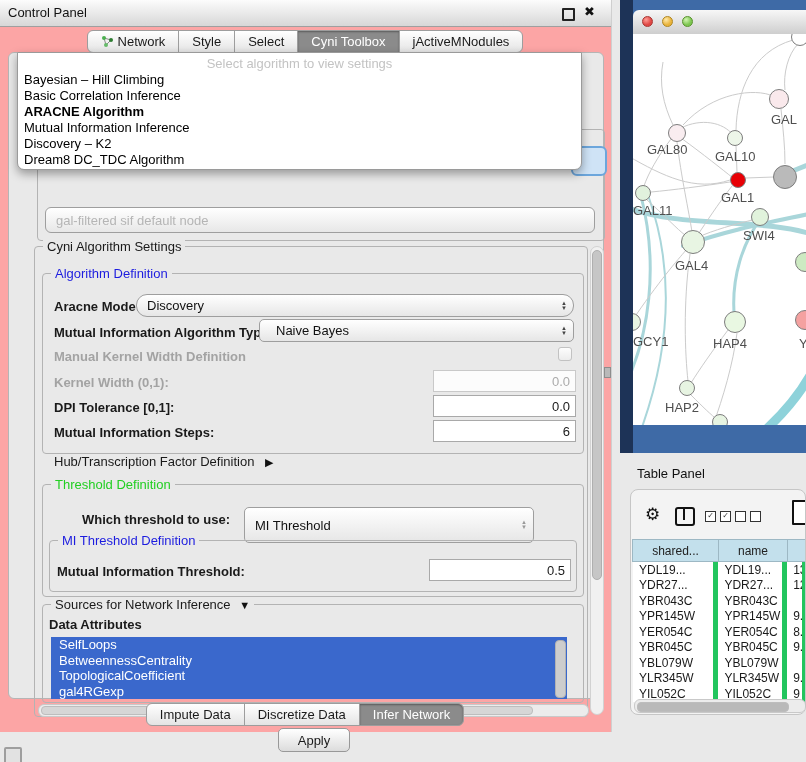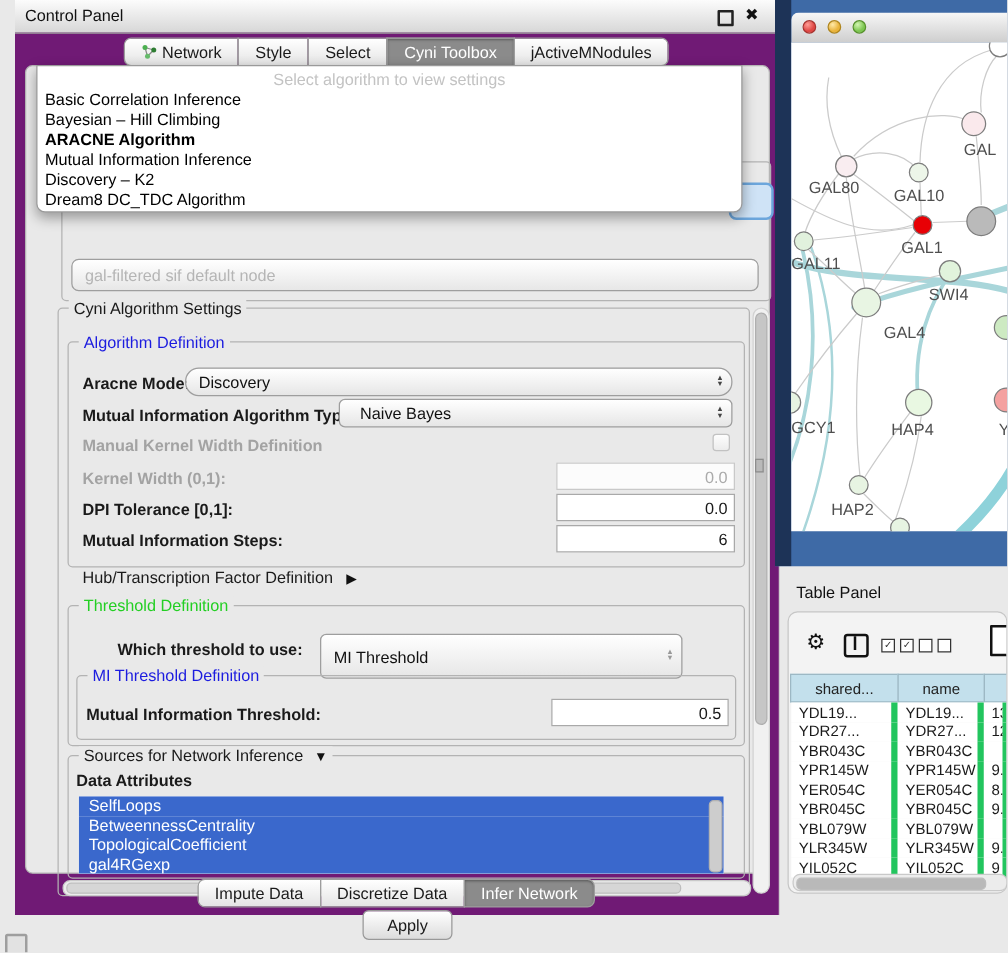--- a/index.html
+++ b/index.html
@@ -1,20 +1,20 @@
 <!DOCTYPE html>
 <html><head>
 <meta charset="utf-8">
 <style>
   html,body{margin:0;padding:0;background:#e9e9e9;}
   #screen{position:relative;width:806px;height:762px;overflow:hidden;background:#e9e9e9;
           font-family:"Liberation Sans","DejaVu Sans",sans-serif;font-size:13px;color:#1a1a1a;}
   .abs{position:absolute;}
   
-  #cp-frame{left:12px;top:5;width:611px;height:732px;background:#701a75;border-right:1px solid #cfcfcf;}
+  #cp-frame{left:0;top:5;width:611px;height:732px;background:#fca5a5;border-right:1px solid #cfcfcf;}
   #cp-titlebar{left:0;top:0;width:611px;height:26px;background:linear-gradient(#fcfcfc,#d7d7d7);
                border-bottom:1px solid #9f9f9f;}
   #cp-title{left:8px;top:5px;font-size:13px;color:#111;}
   #cp-float{right:36px;top:8px;width:9px;height:9px;border:2px solid #222;border-radius:1px;}
   #cp-close{right:16px;top:4px;font-size:13px;font-weight:bold;color:#111;}
   
   .tabrow{display:flex;justify-content:center;width:611px;}
   #top-tabs{left:0;top:30px;}
   #bottom-tabs{left:0;top:703px;}
   .tab{display:flex;align-items:center;gap:4px;padding:3px 13px;background:linear-gradient(#ffffff,#e4e4e4);
@@ -231,22 +231,22 @@
 
       <div id="set-sb-track" class="abs"></div>
       <div id="set-sb-thumb" class="abs"></div>
 
       <div id="apply-btn" class="abs">Apply</div>
     </div>
 
     <div id="algo-popup" class="abs">
       <div id="algo-prompt">Select algorithm to view settings</div>
       <div id="algo-list">
+          <div class="algo-item">Bayesian – Hill Climbing</div>
           <div class="algo-item">Basic Correlation Inference</div>
-          <div class="algo-item">Bayesian – Hill Climbing</div>
           <div class="algo-item bold">ARACNE Algorithm</div>
           <div class="algo-item">Mutual Information Inference</div>
           <div class="algo-item">Discovery – K2</div>
           <div class="algo-item">Dream8 DC_TDC Algorithm</div>
         </div>
     </div>
 
     <div id="bottom-tabs" class="abs tabrow">
         <div class="tab">
           <span>Impute Data</span>
@@ -312,21 +312,21 @@
             <div class="net-node" style="left: 94px; top: 96px; width: 16px; height: 16px; background: rgb(237, 246, 233);"></div>
             <span class="net-label" style="left: 82px; top: 115px;">GAL10</span>
             <div class="net-node" style="left: 97px; top: 138px; width: 16px; height: 16px; background: rgb(232, 0, 5);"></div>
             <span class="net-label" style="left: 88px; top: 156px;">GAL1</span>
             <div class="net-node" style="left: 140px; top: 131px; width: 24px; height: 24px; background: rgb(186, 186, 186);"></div>
             <div class="net-node" style="left: 2px; top: 151px; width: 16px; height: 16px; background: rgb(225, 241, 221);"></div>
             <span class="net-label" style="left: 0px; top: 169px;">GAL11</span>
             <div class="net-node" style="left: 118px; top: 174px; width: 18px; height: 18px; background: rgb(225, 243, 220);"></div>
             <span class="net-label" style="left: 110px; top: 194px;">SWI4</span>
             <div class="net-node" style="left: 48px; top: 196px; width: 24px; height: 24px; background: rgb(232, 245, 227);"></div>
-            <span class="net-label" style="left: 42px; top: 224px; margin-left: 32px;">GAL4</span>
+            <span class="net-label" style="left: 42px; top: 224px;">GAL4</span>
             <div class="net-node" style="left: 136px; top: 55px; width: 20px; height: 20px; background: rgb(250, 233, 236);"></div>
             <span class="net-label" style="left: 138px; top: 78px;">GAL</span>
             <div class="net-node" style="left: 162px; top: 218px; width: 20px; height: 20px; background: rgb(205, 234, 194);"></div>
             <div class="net-node" style="left: -10px; top: 279px; width: 18px; height: 18px; background: rgb(231, 244, 226);"></div>
             <span class="net-label" style="left: 0px; top: 300px;">GCY1</span>
             <div class="net-node" style="left: 91px; top: 277px; width: 22px; height: 22px; background: rgb(233, 248, 226);"></div>
             <span class="net-label" style="left: 80px; top: 302px;">HAP4</span>
             <div class="net-node" style="left: 162px; top: 276px; width: 20px; height: 20px; background: rgb(244, 161, 160);"></div>
             <span class="net-label" style="left: 166px; top: 302px;">Y</span>
             <div class="net-node" style="left: 46px; top: 346px; width: 16px; height: 16px; background: rgb(231, 244, 226);"></div>

